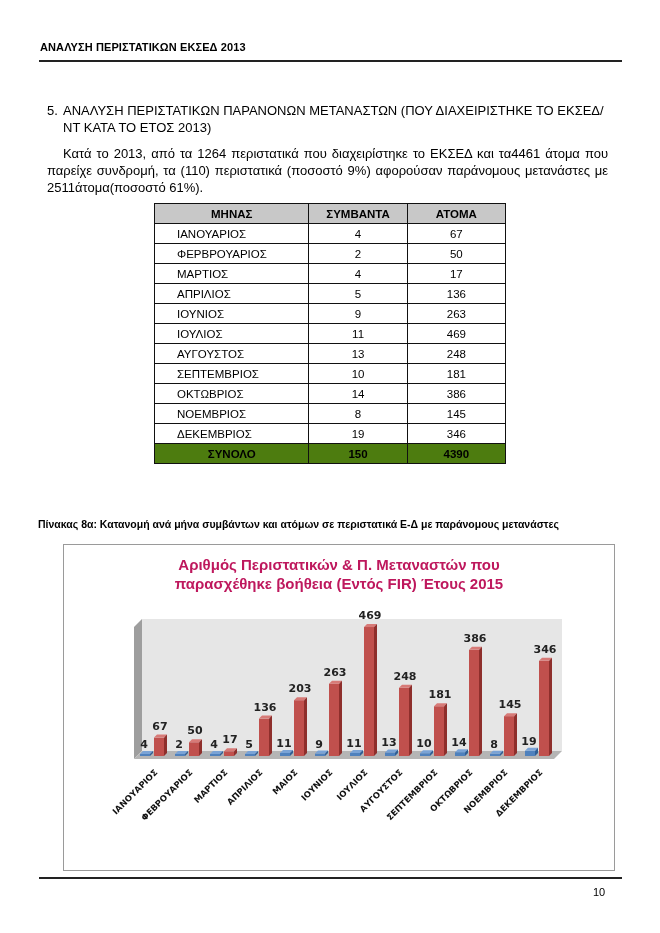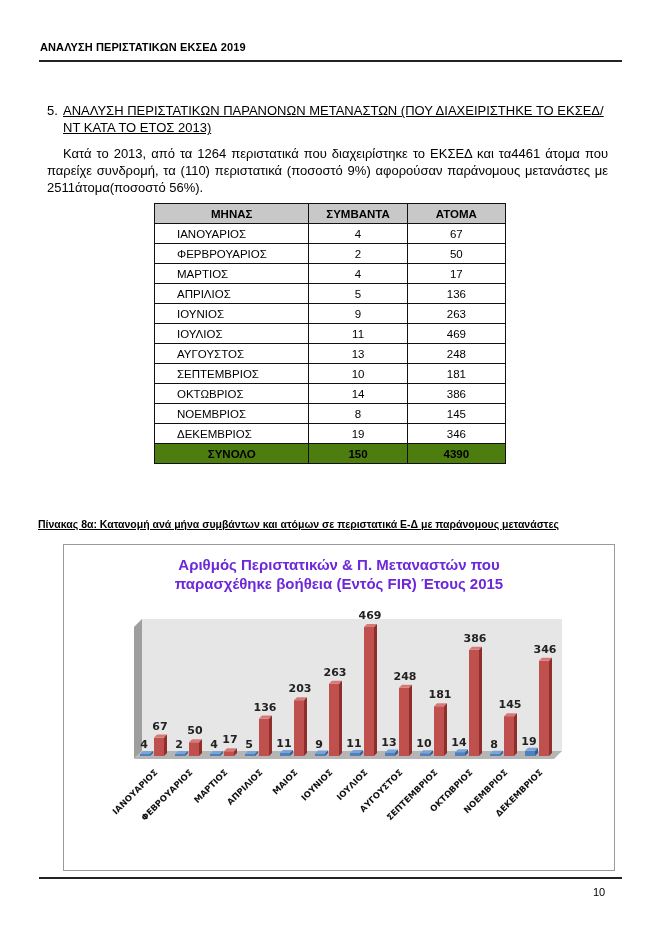--- a/index.html
+++ b/index.html
@@ -1,50 +1,50 @@
 <!DOCTYPE html>
 <html><head>
 <meta charset="utf-8">
 <style>
   html, body { margin: 0; padding: 0; background: #ffffff; }
   body { width: 660px; height: 933px; position: relative; overflow: hidden; font-family: "Liberation Sans", sans-serif; color: #000; }
   .header-title { position: absolute; left: 40px; top: 41px; font-size: 11px; font-weight: bold; letter-spacing: 0.1px; }
   .header-rule { position: absolute; left: 39px; top: 60px; width: 583px; height: 2px; background: #222; }
   .section-heading { position: absolute; left: 47px; top: 102px; width: 560px; font-size: 13px; line-height: 17px; }
   .section-heading .num { position: absolute; left: 0; top: 0; }
-  .section-heading .txt { display: block; margin-left: 16px; text-decoration: underline; }
+  .section-heading .txt { display: block; margin-left: 16px; }
   .body-para { position: absolute; left: 47px; top: 145px; width: 561px; font-size: 13px; line-height: 17px; text-align: justify; text-indent: 16px; }
   table.data-table { position: absolute; left: 154px; top: 203px; width: 352px; border-collapse: collapse; font-size: 11.5px; }
   table.data-table td, table.data-table th { border: 1.5px solid #111; height: 19px; padding: 0 6px; }
   table.data-table th { background: #c8c8c8; font-weight: bold; text-align: center; }
   table.data-table td.month { text-align: left; padding-left: 22px; }
   table.data-table td.num { text-align: center; }
   table.data-table tr.total td { background: #4d7c0f; font-weight: bold; text-align: center; }
-  .caption { position: absolute; left: 0; width: 597px; top: 518px; text-align: center; font-size: 10.5px; font-weight: bold; text-decoration: underline; }
+  .caption { position: absolute; left: 0; width: 597px; top: 518px; text-align: center; font-size: 10.5px; font-weight: bold; }
   .chart-box { position: absolute; left: 63px; top: 544px; width: 550px; height: 325px; border: 1px solid #9a9a9a; background: #fff; }
-  .chart-title { position: absolute; left: 0; width: 100%; top: 10px; text-align: center; font-size: 15px; font-weight: bold; line-height: 19px; color: #6d28d9; }
+  .chart-title { position: absolute; left: 0; width: 100%; top: 10px; text-align: center; font-size: 15px; font-weight: bold; line-height: 19px; color: #be185d; }
   .legend { position: absolute; left: 0; width: 100%; top: 51px; text-align: center; font-size: 9px; color: #333; }
   .legend .sw { display: inline-block; width: 7px; height: 7px; vertical-align: -0px; margin-right: 2px; }
   .legend .item { margin: 0 8px; }
   .chart-svg { position: absolute; left: 0; top: 0; }
   .footer-rule { position: absolute; left: 39px; top: 877px; width: 583px; height: 2px; background: #222; }
   .page-num { position: absolute; left: 593px; top: 886px; font-size: 11px; }
 </style>
 </head>
 <body>
 
-<div class="header-title">ΑΝΑΛΥΣΗ ΠΕΡΙΣΤΑΤΙΚΩΝ ΕΚΣΕΔ 2019</div>
+<div class="header-title">ΑΝΑΛΥΣΗ ΠΕΡΙΣΤΑΤΙΚΩΝ ΕΚΣΕΔ 2013</div>
 <div class="header-rule"></div>
 
 <div class="section-heading">
   <span class="num">5.</span>
   <span class="txt">ΑΝΑΛΥΣΗ ΠΕΡΙΣΤΑΤΙΚΩΝ ΠΑΡΑΝΟΝΩΝ ΜΕΤΑΝΑΣΤΩΝ (ΠΟΥ ΔΙΑΧΕΙΡΙΣΤΗΚΕ ΤΟ ΕΚΣΕΔ/ΝΤ ΚΑΤΑ ΤΟ ΕΤΟΣ 2013)</span>
 </div>
 
-<div class="body-para">Κατά το 2013, από τα 1264 περιστατικά που διαχειρίστηκε το ΕΚΣΕΔ και τα4461 άτομα που παρείχε συνδρομή, τα (110) περιστατικά (ποσοστό 9%) αφορούσαν παράνομους μετανάστες με 2511άτομα(ποσοστό 56%).</div>
+<div class="body-para">Κατά το 2013, από τα 1264 περιστατικά που διαχειρίστηκε το ΕΚΣΕΔ και τα4461 άτομα που παρείχε συνδρομή, τα (110) περιστατικά (ποσοστό 9%) αφορούσαν παράνομους μετανάστες με 2511άτομα(ποσοστό 61%).</div>
 
 <table class="data-table">
   <thead>
     <tr>
       <th style="width:44%">ΜΗΝΑΣ</th>
       <th style="width:28%">ΣΥΜΒΑΝΤΑ</th>
       <th style="width:28%">ΑΤΟΜΑ</th>
     </tr>
   </thead>
   <tbody id="table-body">

